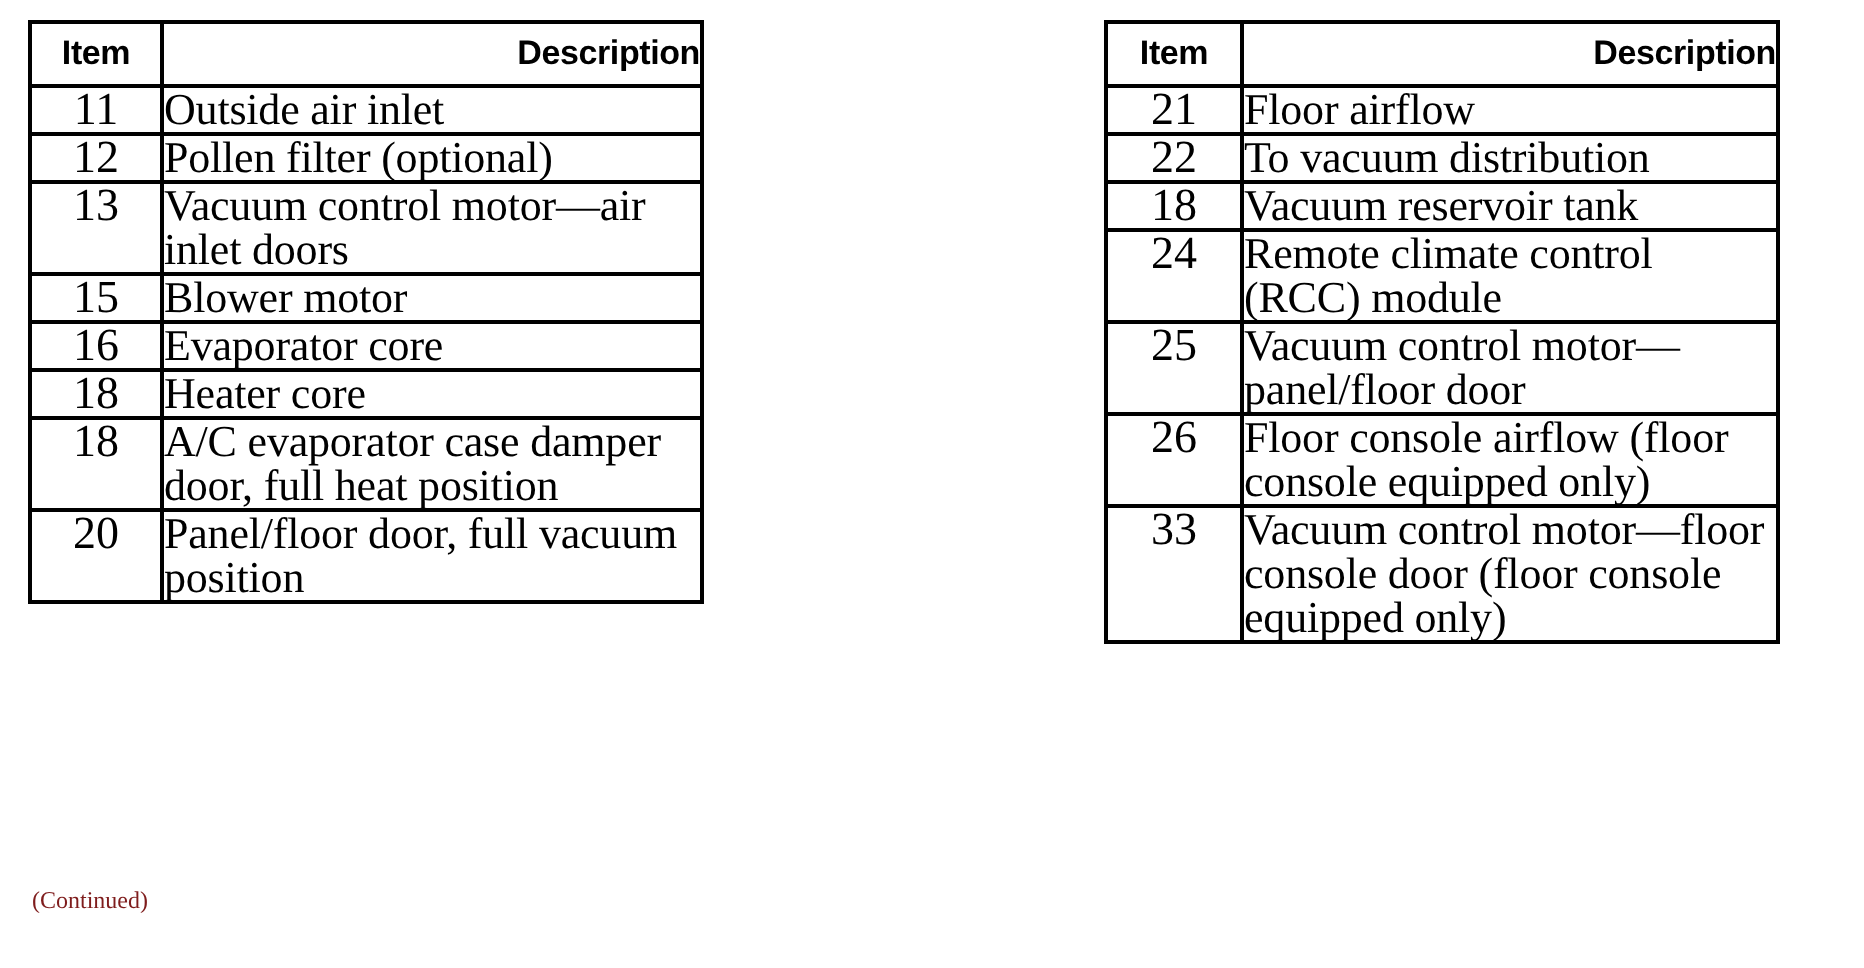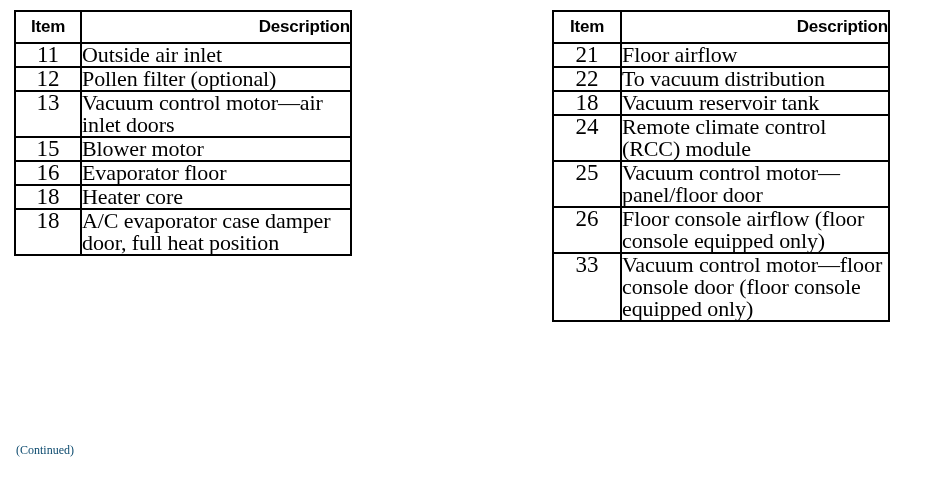--- a/index.html
+++ b/index.html
@@ -88,21 +88,21 @@
   .legend-table.right .cell-item,
   .legend-table.right th.col-item { width: 66px; }
 
   
   .continued-note {
     position: absolute;
     left: 16px;
     top: 443px;
     font-size: 12px;
     font-family: "Liberation Serif", "DejaVu Serif", serif;
-    color: #0c4a6e;
+    color: #7f1d1d;
     white-space: nowrap;
   }
 </style>
 </head>
 <body>
 
 <div class="page">
 
   <table class="legend-table left">
     <thead>
@@ -123,29 +123,33 @@
       <tr>
         <td class="cell-item">13</td>
         <td class="cell-desc">Vacuum control motor—air inlet doors</td>
       </tr>
       <tr>
         <td class="cell-item">15</td>
         <td class="cell-desc">Blower motor</td>
       </tr>
       <tr>
         <td class="cell-item">16</td>
-        <td class="cell-desc">Evaporator floor</td>
+        <td class="cell-desc">Evaporator core</td>
       </tr>
       <tr>
         <td class="cell-item">18</td>
         <td class="cell-desc">Heater core</td>
       </tr>
       <tr>
         <td class="cell-item">18</td>
         <td class="cell-desc">A/C evaporator case damper door, full heat position</td>
+      </tr>
+      <tr>
+        <td class="cell-item">20</td>
+        <td class="cell-desc">Panel/floor door, full vacuum position</td>
       </tr>
     </tbody>
   </table>
 
   <table class="legend-table right">
     <thead>
       <tr>
         <th class="col-item">Item</th>
         <th class="col-desc">Description</th>
       </tr>

